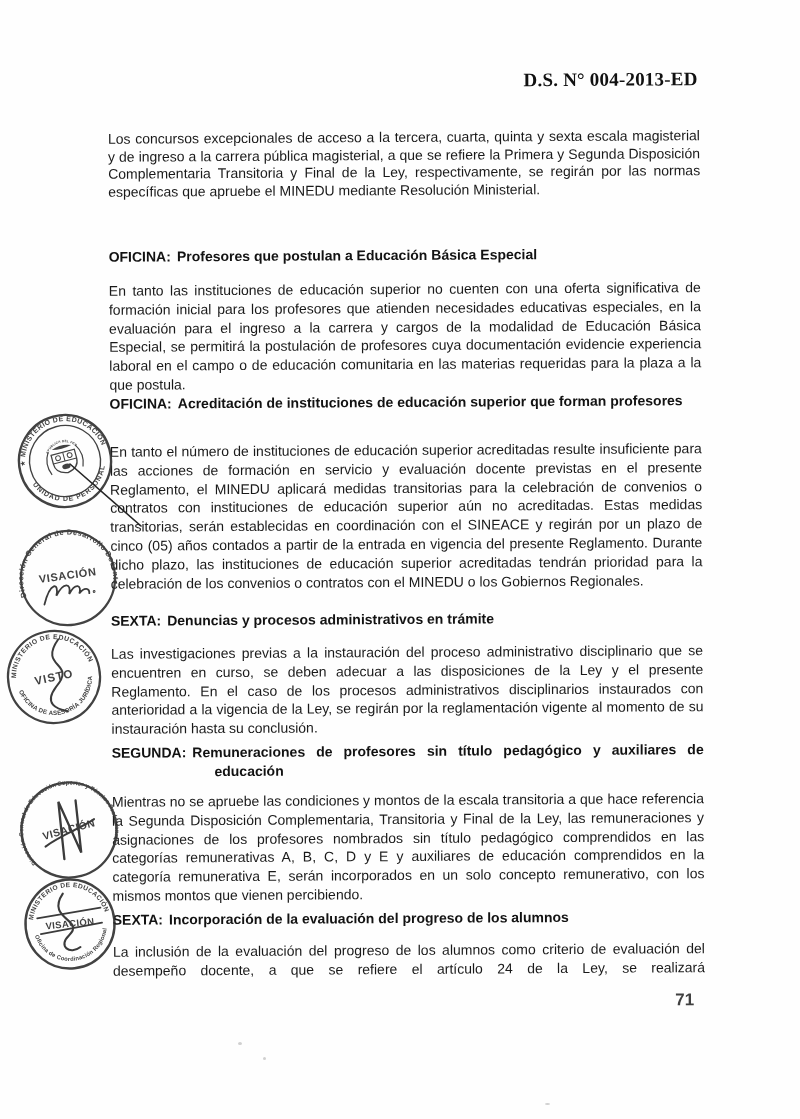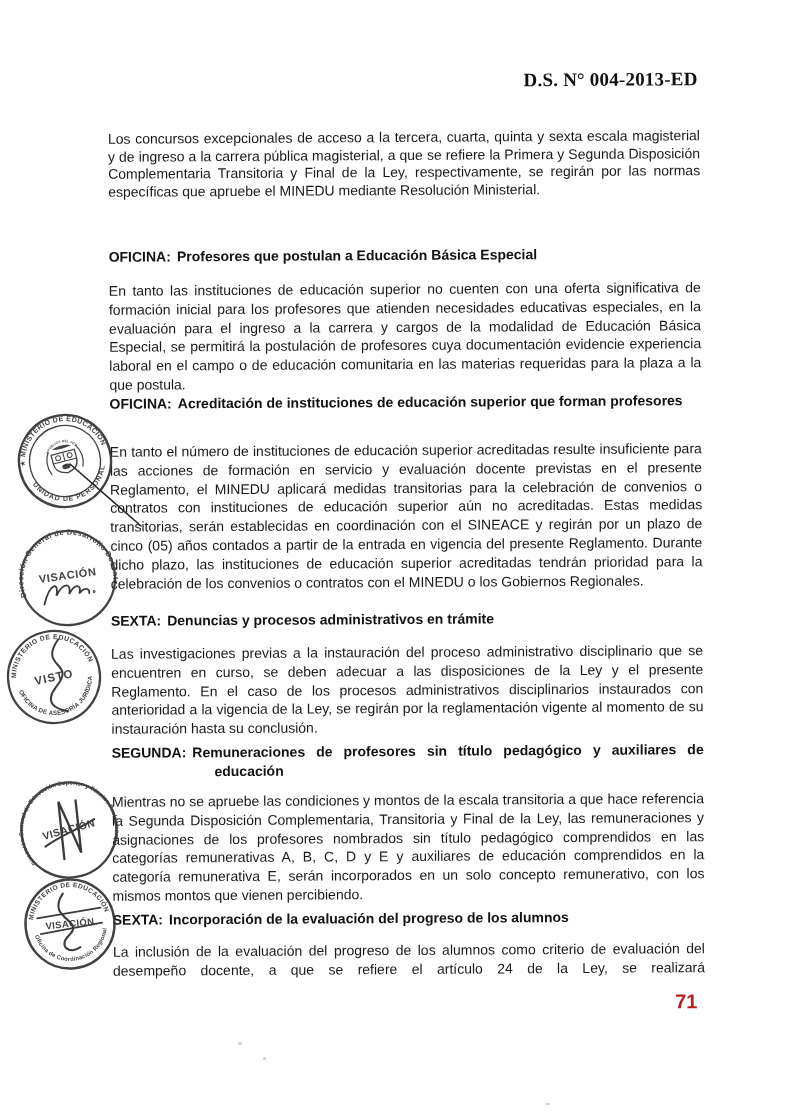--- a/index.html
+++ b/index.html
@@ -24,21 +24,21 @@
   .para.cont{text-align-last:justify;}
   .heading{
     position:absolute;left:110px;width:592px;display:flex;align-items:flex-start;
     font-size:14px;line-height:19px;font-weight:700;color:#121212;
   }
   .hlabel{white-space:nowrap;margin-right:6px;}
   .htitle{flex:1;text-align:justify;padding-left:22px;text-indent:-22px;}
   .heading.gap-wide .hlabel{}
   .pagenum{
     position:absolute;left:672px;top:992px;
-    font-size:20px;font-weight:700;color:#b91c1c;
+    font-size:17px;font-weight:700;color:#404040;
   }
   .stamps{position:absolute;left:0;top:400px;width:170px;height:580px;}
   .stamps text{
     font-family:"Liberation Sans","DejaVu Sans",sans-serif;font-weight:700;fill:#2d2d2d;
   }
   .seal circle,.seal path.ring{stroke:#2e2e2e;fill:none;}
   .sig{stroke:#262626;fill:none;stroke-linecap:round;}
   .speck{position:absolute;background:#9a9a9a;border-radius:50%;opacity:.45;}
 </style>
 </head>

